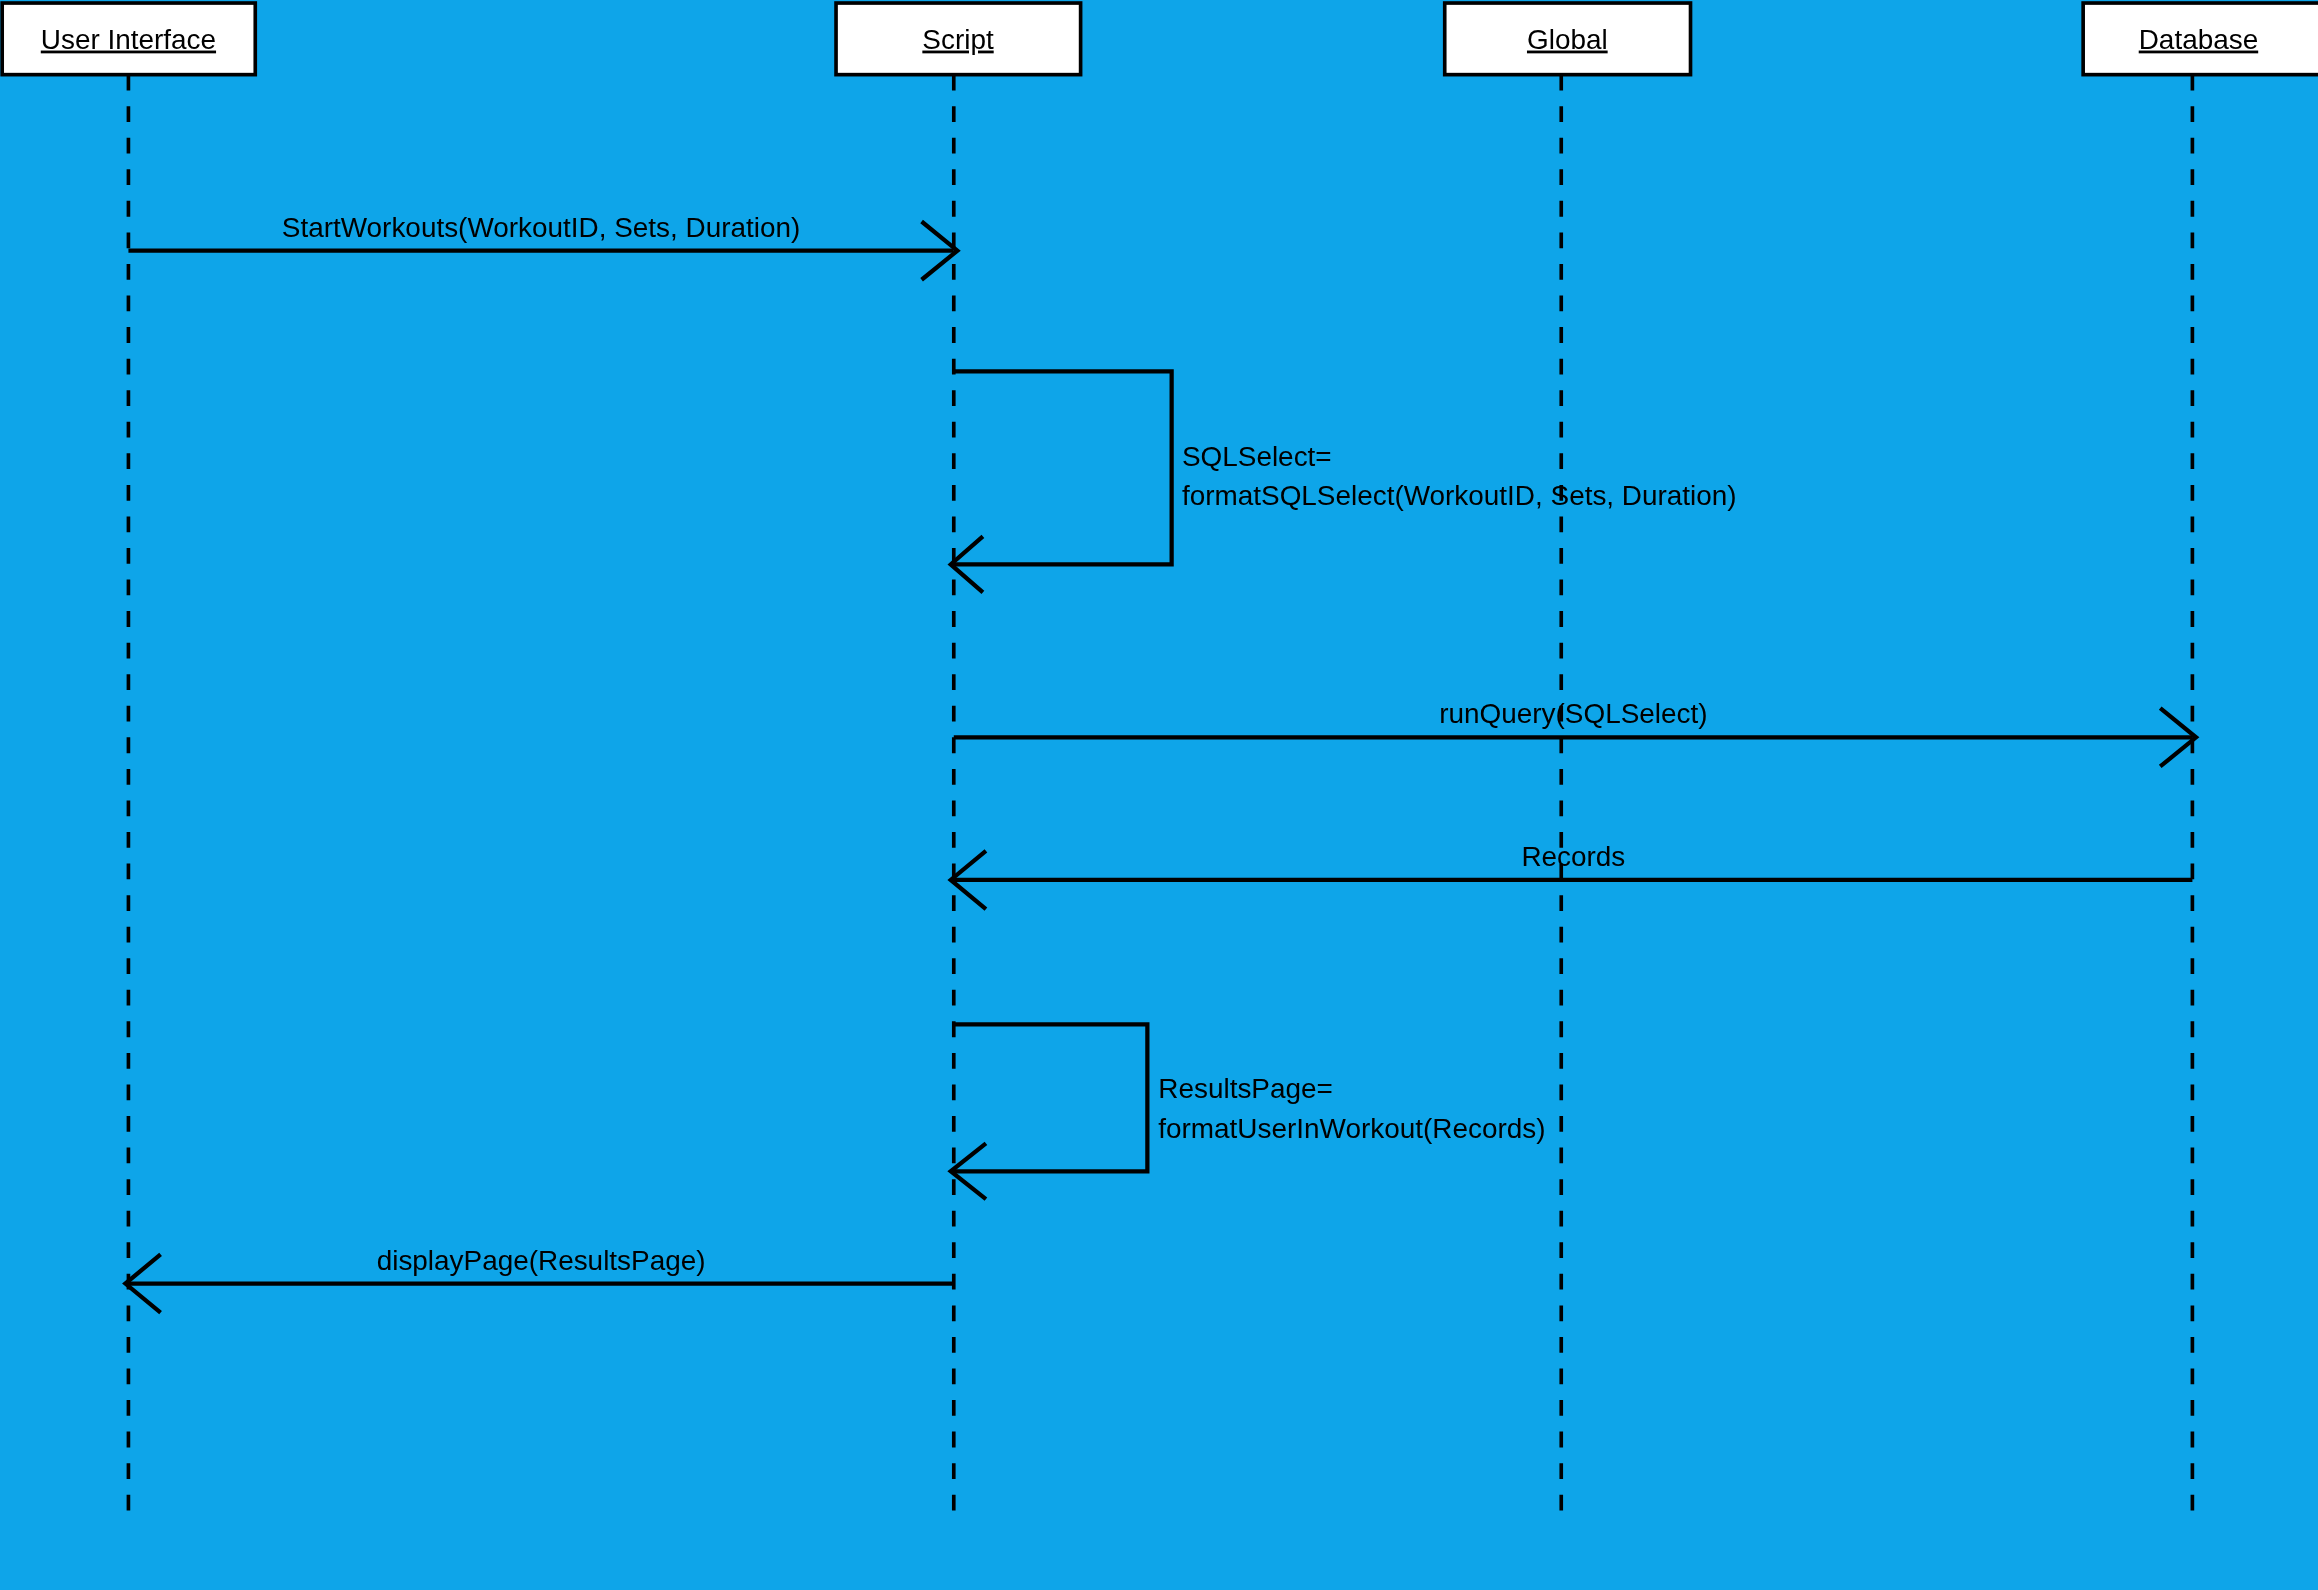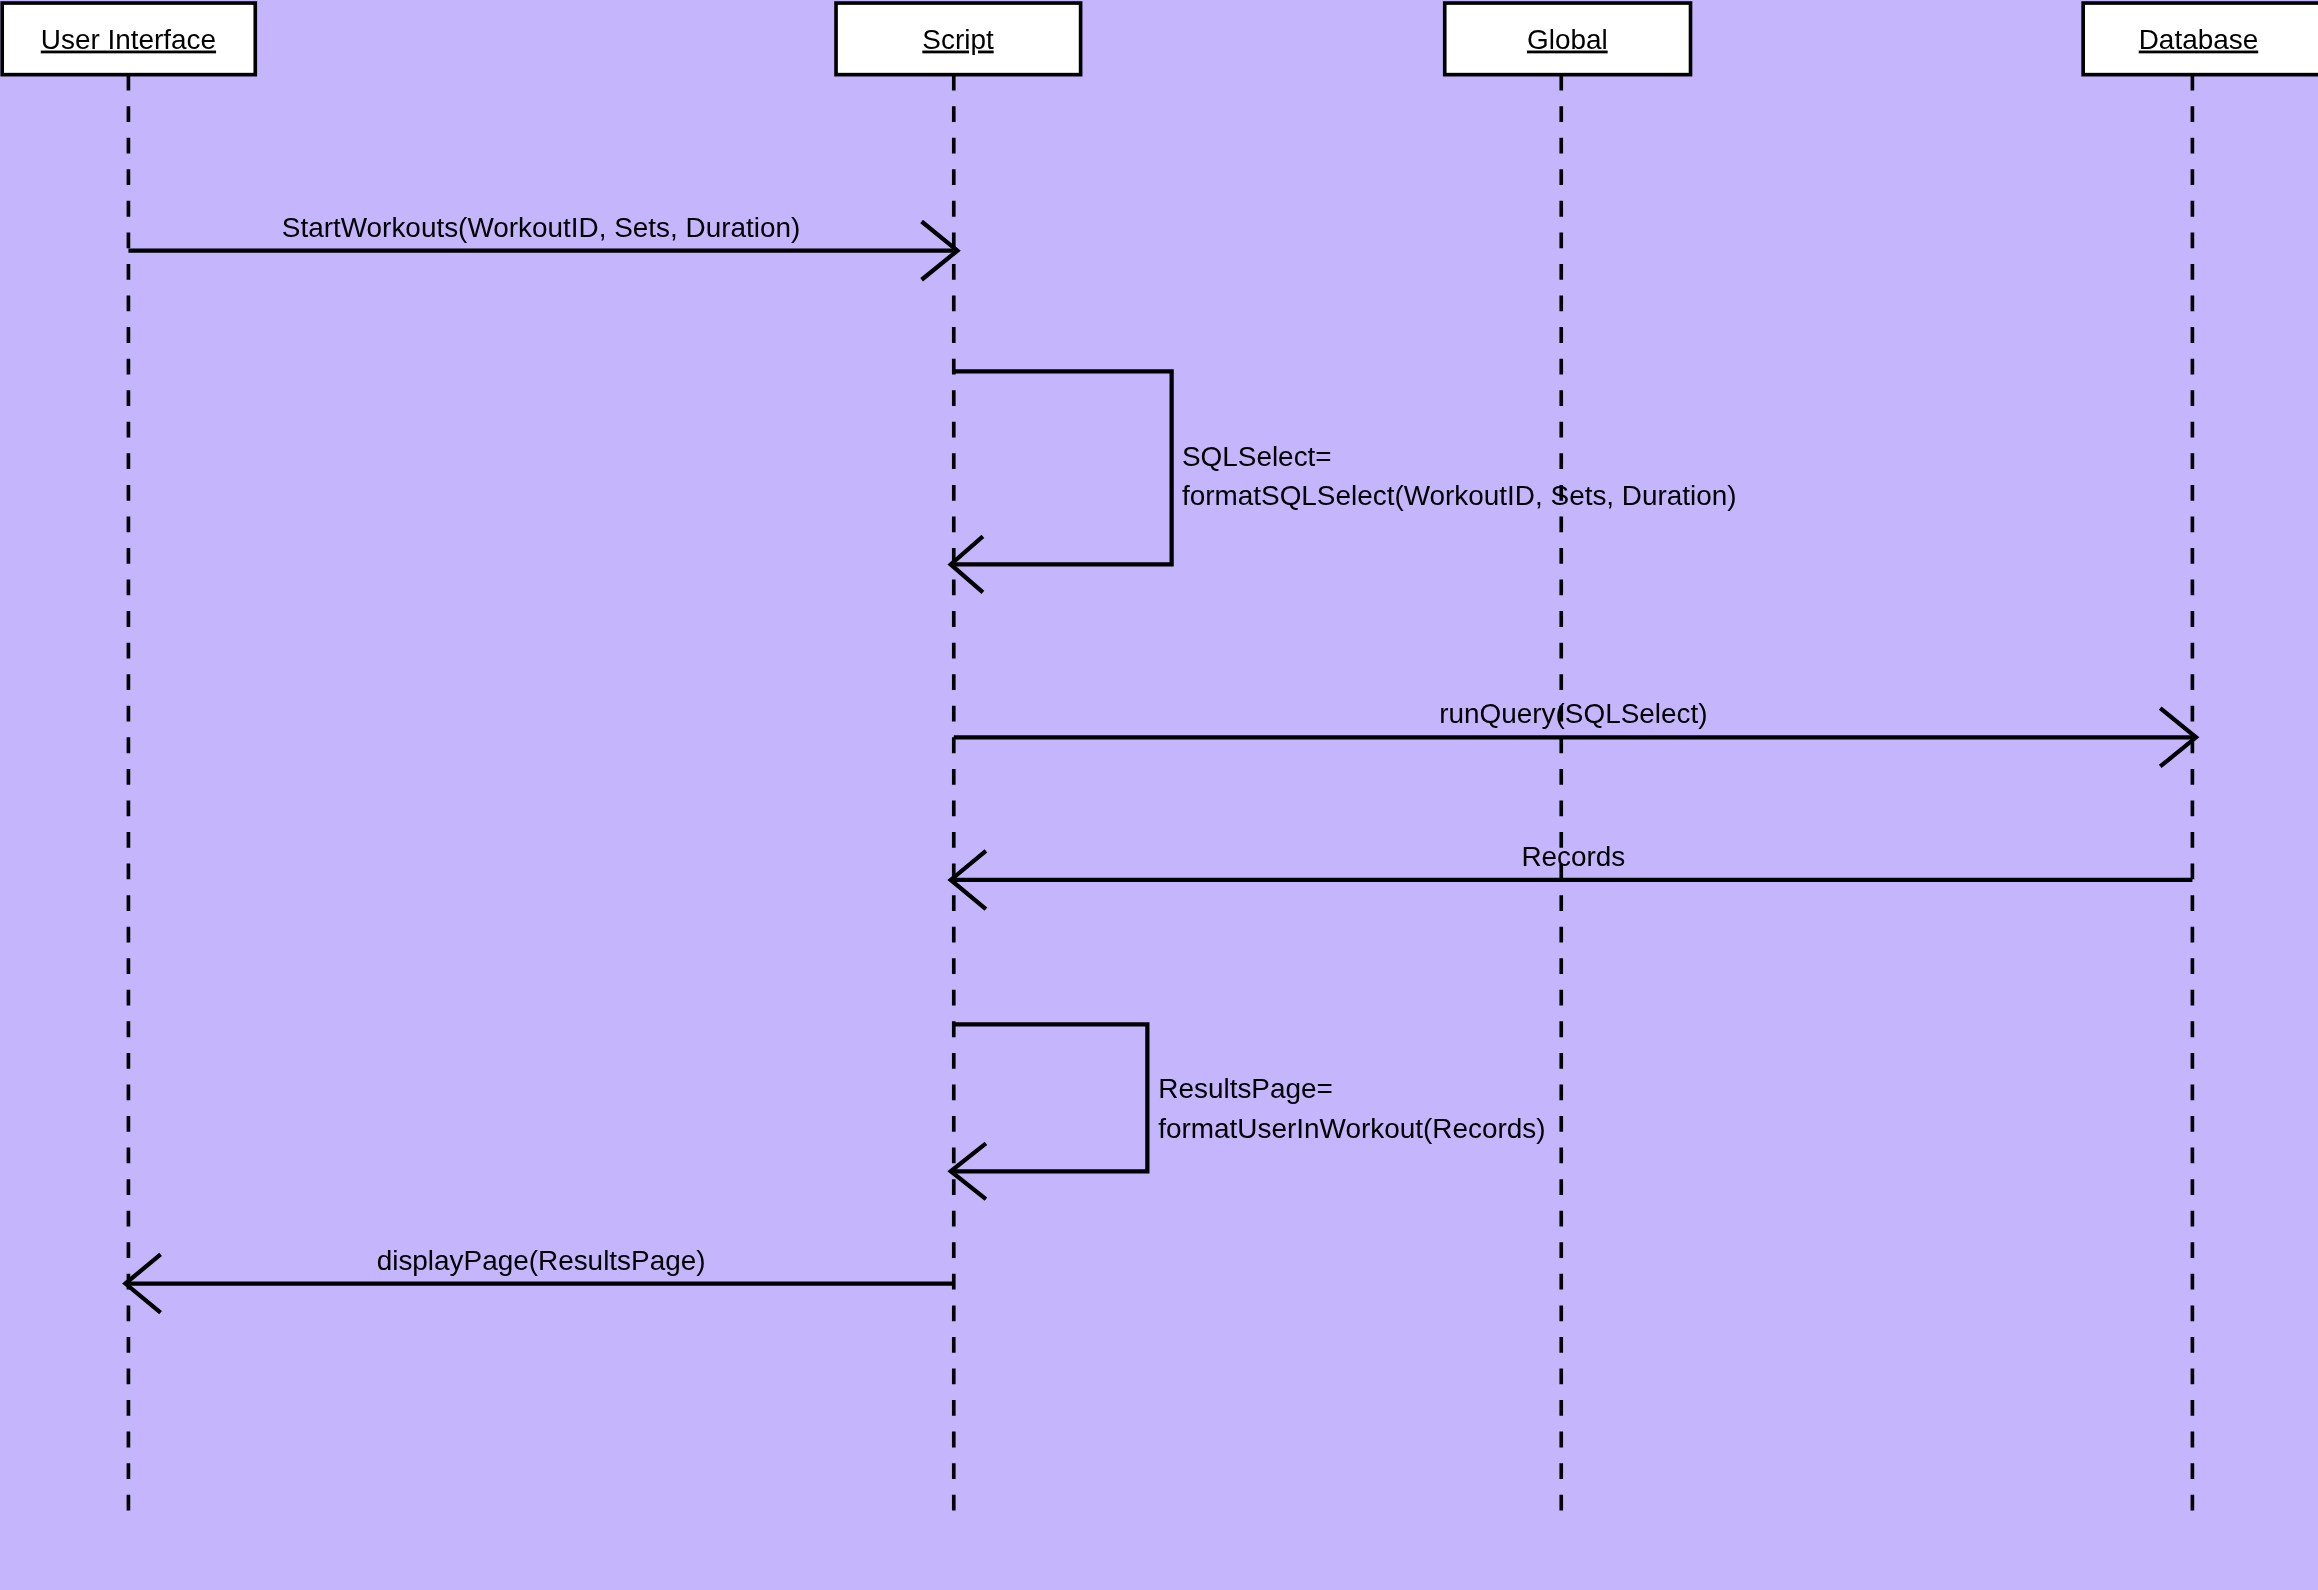--- a/index.html
+++ b/index.html
@@ -8,21 +8,21 @@
     padding: 0;
     background: #ffffff;
   }
   body {
     font-family: "Liberation Sans", sans-serif;
   }
   #diagram-root {
     position: relative;
     width: 2319px;
     height: 1590px;
-    background: #c4b5fd;
+    background: #0ea5e9;
     overflow: hidden;
   }
   #diagram-svg {
     position: absolute;
     top: 0;
     left: 0;
     width: 2319px;
     height: 1590px;
     display: block;
   }

